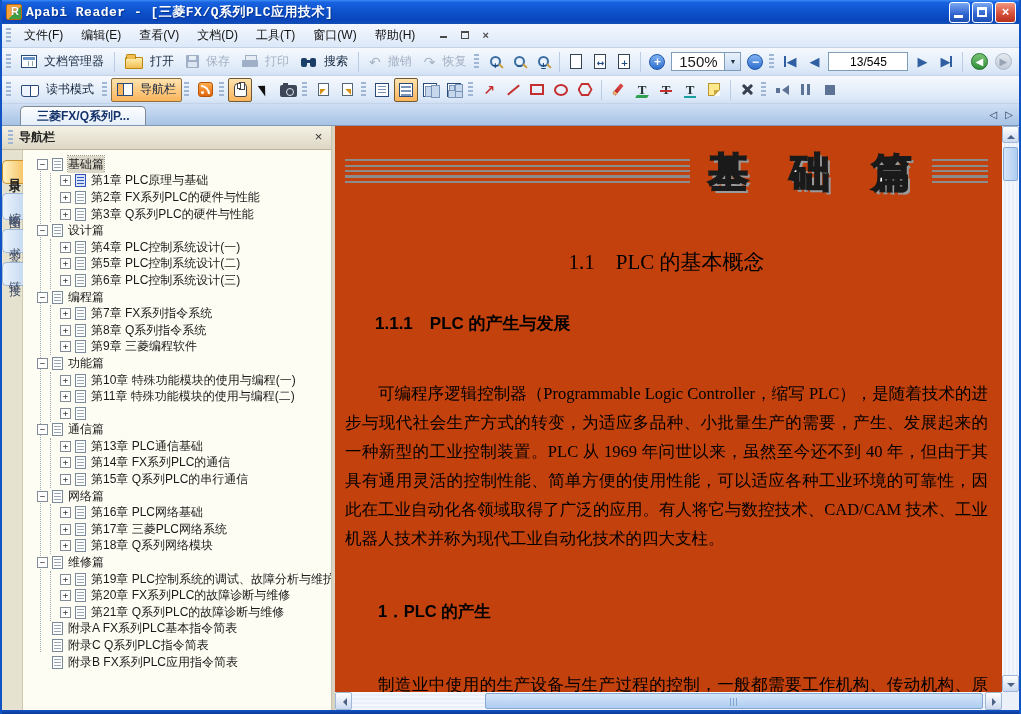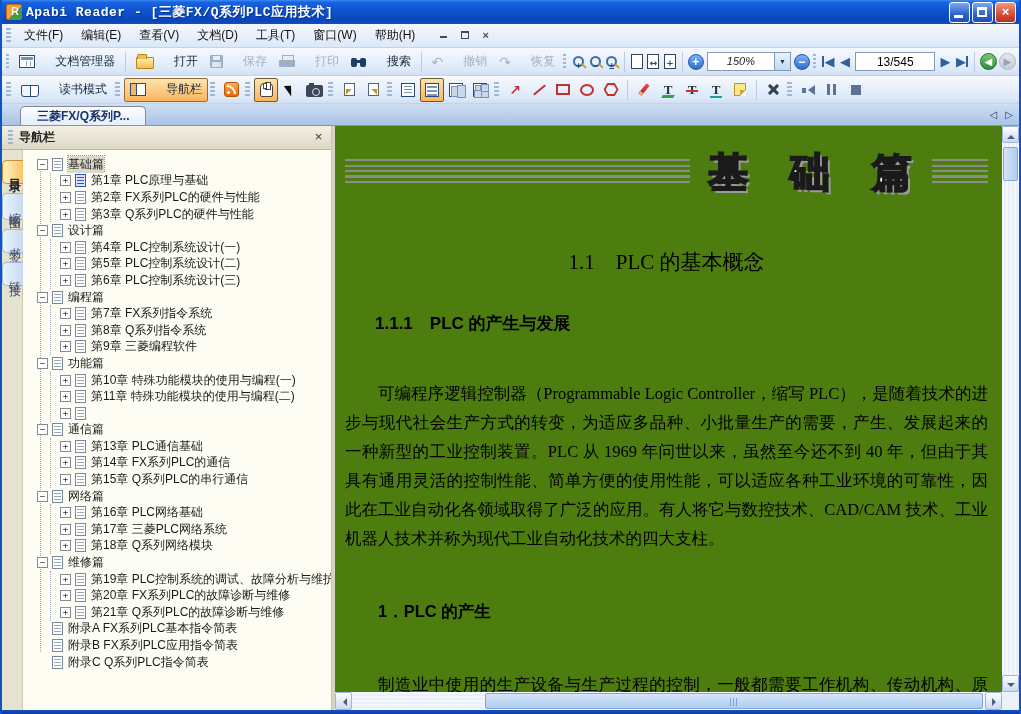--- a/index.html
+++ b/index.html
@@ -26,21 +26,21 @@
   .promo { margin-left:auto; display:flex; align-items:center; gap:5px; height:20px; padding:0 8px; background:linear-gradient(180deg,#7285A6,#4A5C7F); border:1px solid #38486A; border-radius:2px; color:#fff; white-space:nowrap; }
   .cursor-arrow { width:0; height:0; border-left:6px solid #fff; border-bottom:10px solid rgba(0,0,0,0); transform:rotate(-28deg); margin-top:-3px; }
   .mdibtns { display:flex; align-items:center; gap:6px; padding:0 8px 0 12px; color:#4a4a4a; }
   .mdibtn { width:15px; height:14px; text-align:center; line-height:12px; font-weight:bold; font-size:11px; }
   .mdibtn .mbar { display:inline-block; width:7px; height:2px; background:#4a4a4a; margin-bottom:1px; }
   .mdibtn .mbox { display:inline-block; width:8px; height:8px; border:1px solid #4a4a4a; border-top-width:2px; }
 
   
   .toolbar { height:28px; display:flex; align-items:center; background:linear-gradient(180deg,#F6F9FE,#DDE9F8 80%,#D2E0F4); border-bottom:1px solid #C2D3EA; padding:0 2px; }
   .sep { width:1px; height:20px; background:#B9CCE4; margin:0 4px; }
-  .tbtn { display:flex; align-items:center; gap:20px; padding:2px 5px; border:1px solid rgba(0,0,0,0); border-radius:2px; height:24px; white-space:nowrap; }
+  .tbtn { display:flex; align-items:center; gap:7px; padding:2px 5px; border:1px solid rgba(0,0,0,0); border-radius:2px; height:24px; white-space:nowrap; }
   .tbtn .lbl { font-size:12px; color:#15283F; }
   .tbtn.disabled .lbl { color:#A5B2C4; }
   .tbtn.active { background:linear-gradient(180deg,#FFE3AE,#FBB45C); border:1px solid #8B6F3F; }
   .ibtn { display:flex; align-items:center; justify-content:center; width:24px; height:24px; border:1px solid rgba(0,0,0,0); border-radius:2px; }
   .ibtn.active { background:linear-gradient(180deg,#FFE3AE,#FBB45C); border:1px solid #6b5a33; }
 
   
   .ic { display:inline-block; position:relative; }
   .ic-docmgr { width:16px; height:13px; background:#fff; border:1px solid #2a4a7a; }
   .ic-docmgr::before { content:""; position:absolute; left:1px; right:1px; top:1px; height:3px; background:#6a93c8; }
@@ -58,21 +58,21 @@
   .ic-binoc::after { content:""; position:absolute; left:5px; top:2px; width:5px; height:3px; background:#1a3e66; }
   .glyph { font-size:14px; line-height:1; }
   .glyph.dis { color:#A5B2C4; }
   .mag { width:11px; height:11px; border:2px solid #3A6EA5; border-radius:50%; background:#EAF3FC; text-align:center; }
   .mag i { font:bold 9px/8px "Liberation Sans",sans-serif; color:#1a4a80; font-style:normal; }
   .mag::after { content:""; position:absolute; width:6px; height:2px; background:#C89B3C; right:-5px; bottom:-2px; transform:rotate(45deg); border-radius:1px; }
   .pg { width:12px; height:15px; background:#fff; border:1px solid #345; text-align:center; }
   .pg i { font:bold 9px/14px "DejaVu Sans",sans-serif; color:#1a4a80; font-style:normal; }
   .circ { width:16px; height:16px; border-radius:50%; background:linear-gradient(180deg,#7FB2F0,#2E6FD0); color:#fff; text-align:center; font:bold 12px/15px "Liberation Sans",sans-serif; border:1px solid #1E54A8; }
   .combo { display:flex; height:19px; border:1px solid #7F9DB9; background:#fff; margin:0 2px; }
-  .combo .cval { width:66px; text-align:center; line-height:17px; font-size:11px;font-style:italic; }
+  .combo .cval { width:52px; text-align:center; line-height:17px; font-size:15px; }
   .combo .carr { width:16px; background:linear-gradient(180deg,#E9F2FC,#C3D8F2); border-left:1px solid #7F9DB9; text-align:center; font-size:7px; line-height:17px; color:#234; }
   .pageinput { width:80px; height:19px; border:1px solid #7F9DB9; text-align:center; font:12px "Liberation Sans",sans-serif; margin:0 2px; }
   .nav-g { color:#2F5FA0; font-size:13px; line-height:1; }
   .navbar-ic { position:relative; }
   .navbar-ic.first::before, .navbar-ic.last::after { content:""; display:inline-block; width:2px; height:11px; background:#2F5FA0; vertical-align:-1px; }
   .circ-nav { width:17px; height:17px; border-radius:50%; text-align:center; font-size:10px; line-height:16px; color:#fff; }
   .circ-nav.back { background:linear-gradient(180deg,#7CC576,#2F8F3A); border:1px solid #1F6E2A; }
   .circ-nav.fwd { background:linear-gradient(180deg,#E4E9F0,#C3CBD8); border:1px solid #AEB8C6; color:#98A4B4; }
 
   
@@ -152,21 +152,21 @@
   .sect { padding-left:8px; }
   .kids { margin-left:21px; border-left:1px dotted #9AA8B8; background:#FEFDF3; position:relative; z-index:1; }
   .kids .trow { padding-left:9px; }
   .apx { padding-left:8px; }
   .apx .spacer { width:15px; flex:none; }
 
   .splitter { width:3px; background:#D9D4C2; }
 
   
   .doc { flex:1; position:relative; background:#fff; }
-  .page { position:absolute; left:0; top:0; right:17px; bottom:18px; background:#4d7c0f; overflow:hidden; padding:0 14px 0 10px; }
+  .page { position:absolute; left:0; top:0; right:17px; bottom:18px; background:#c2410c; overflow:hidden; padding:0 14px 0 10px; }
   .hdr-art { display:flex; align-items:center; margin-top:26px; }
   .stripes { height:26px; background:repeating-linear-gradient(180deg,#8c8c8c 0 2px,rgba(0,0,0,0) 2px 5.5px); flex:1; }
   .stripes.short { flex:none; width:56px; }
   .hdr-title { font:bold 40px/1 "DejaVu Sans",sans-serif; color:#fff; -webkit-text-stroke:2px #1a1a1a; text-shadow:3px 3px 0 #9a9a9a; letter-spacing:14px; padding:0 6px 0 18px; white-space:nowrap; }
   .chap-title { text-align:center; font:bold 27px "Liberation Serif","DejaVu Serif",serif; color:#000; margin-top:66px; letter-spacing:1px; }
   .sec-title { text-align:center; font:21px "Liberation Serif","DejaVu Serif",serif; color:#000; margin-top:56px; }
   .subsec-title { font:600 17px "Liberation Sans","DejaVu Sans",sans-serif; color:#000; margin:36px 0 14px 30px; }
   .body-text { font:16.5px/29px "Liberation Serif","DejaVu Serif",serif; text-align:justify; color:#000; }
   .body-text p { text-indent:2em;margin-top:44px; }
   .body-text p.bhead { font:bold 16.5px/29px "Liberation Sans","DejaVu Sans",sans-serif; }
@@ -591,26 +591,26 @@
           </div>
 
           <div class="trow apx">
               <span class="spacer"></span>
               <span class="doc-ic"></span>
               <span class="tlabel">附录A  FX系列PLC基本指令简表</span>
             </div>
           <div class="trow apx">
               <span class="spacer"></span>
               <span class="doc-ic"></span>
-              <span class="tlabel">附录B  FX系列PLC应用指令简表</span>
+              <span class="tlabel">附录C  Q系列PLC指令简表</span>
             </div>
           <div class="trow apx">
               <span class="spacer"></span>
               <span class="doc-ic"></span>
-              <span class="tlabel">附录C  Q系列PLC指令简表</span>
+              <span class="tlabel">附录B  FX系列PLC应用指令简表</span>
             </div>
 
         </div>
       </div>
     </div>
 
     <div class="splitter"></div>
 
     <div class="doc">
       <div class="page">

